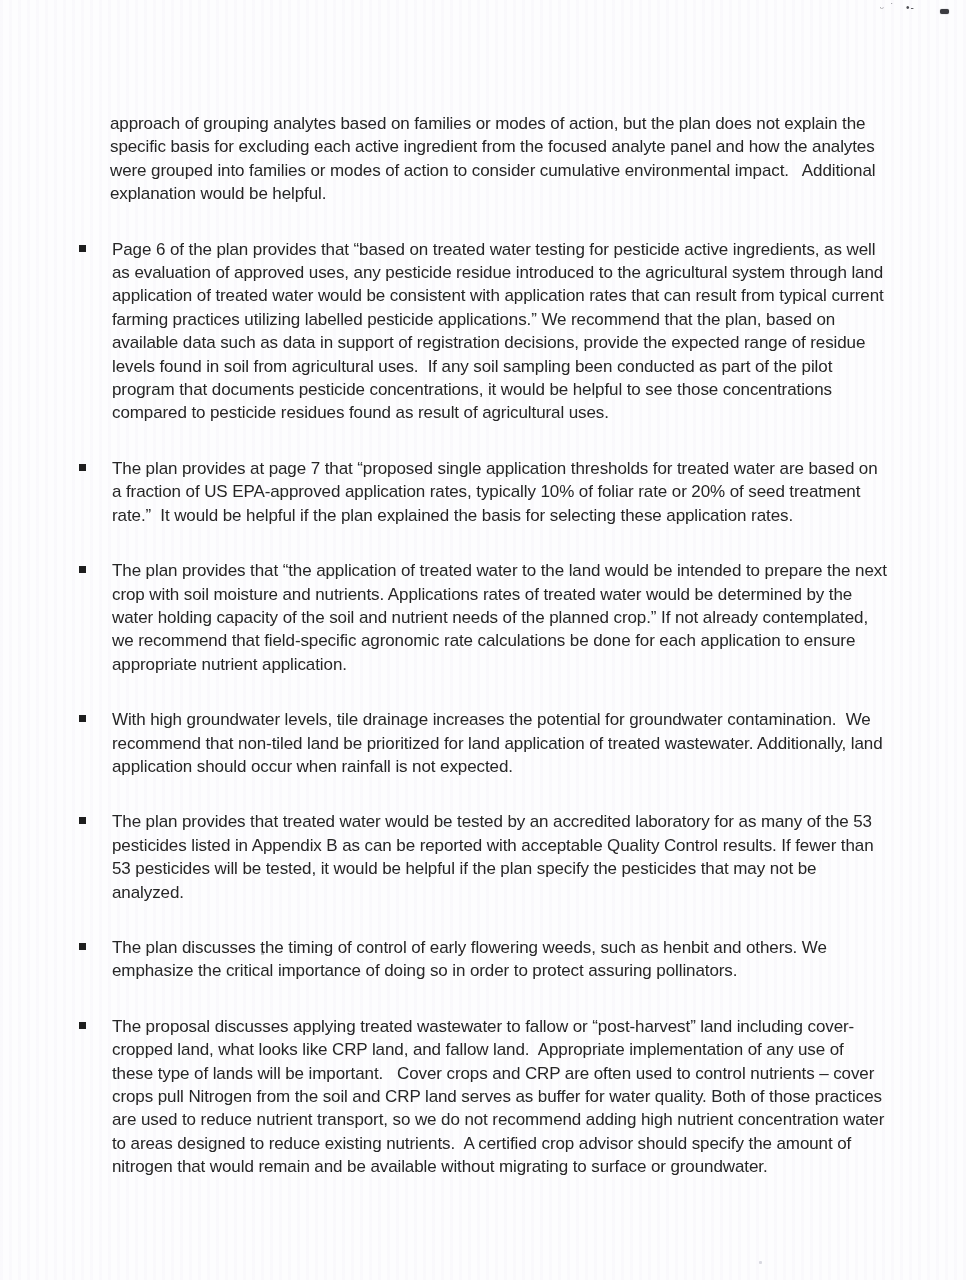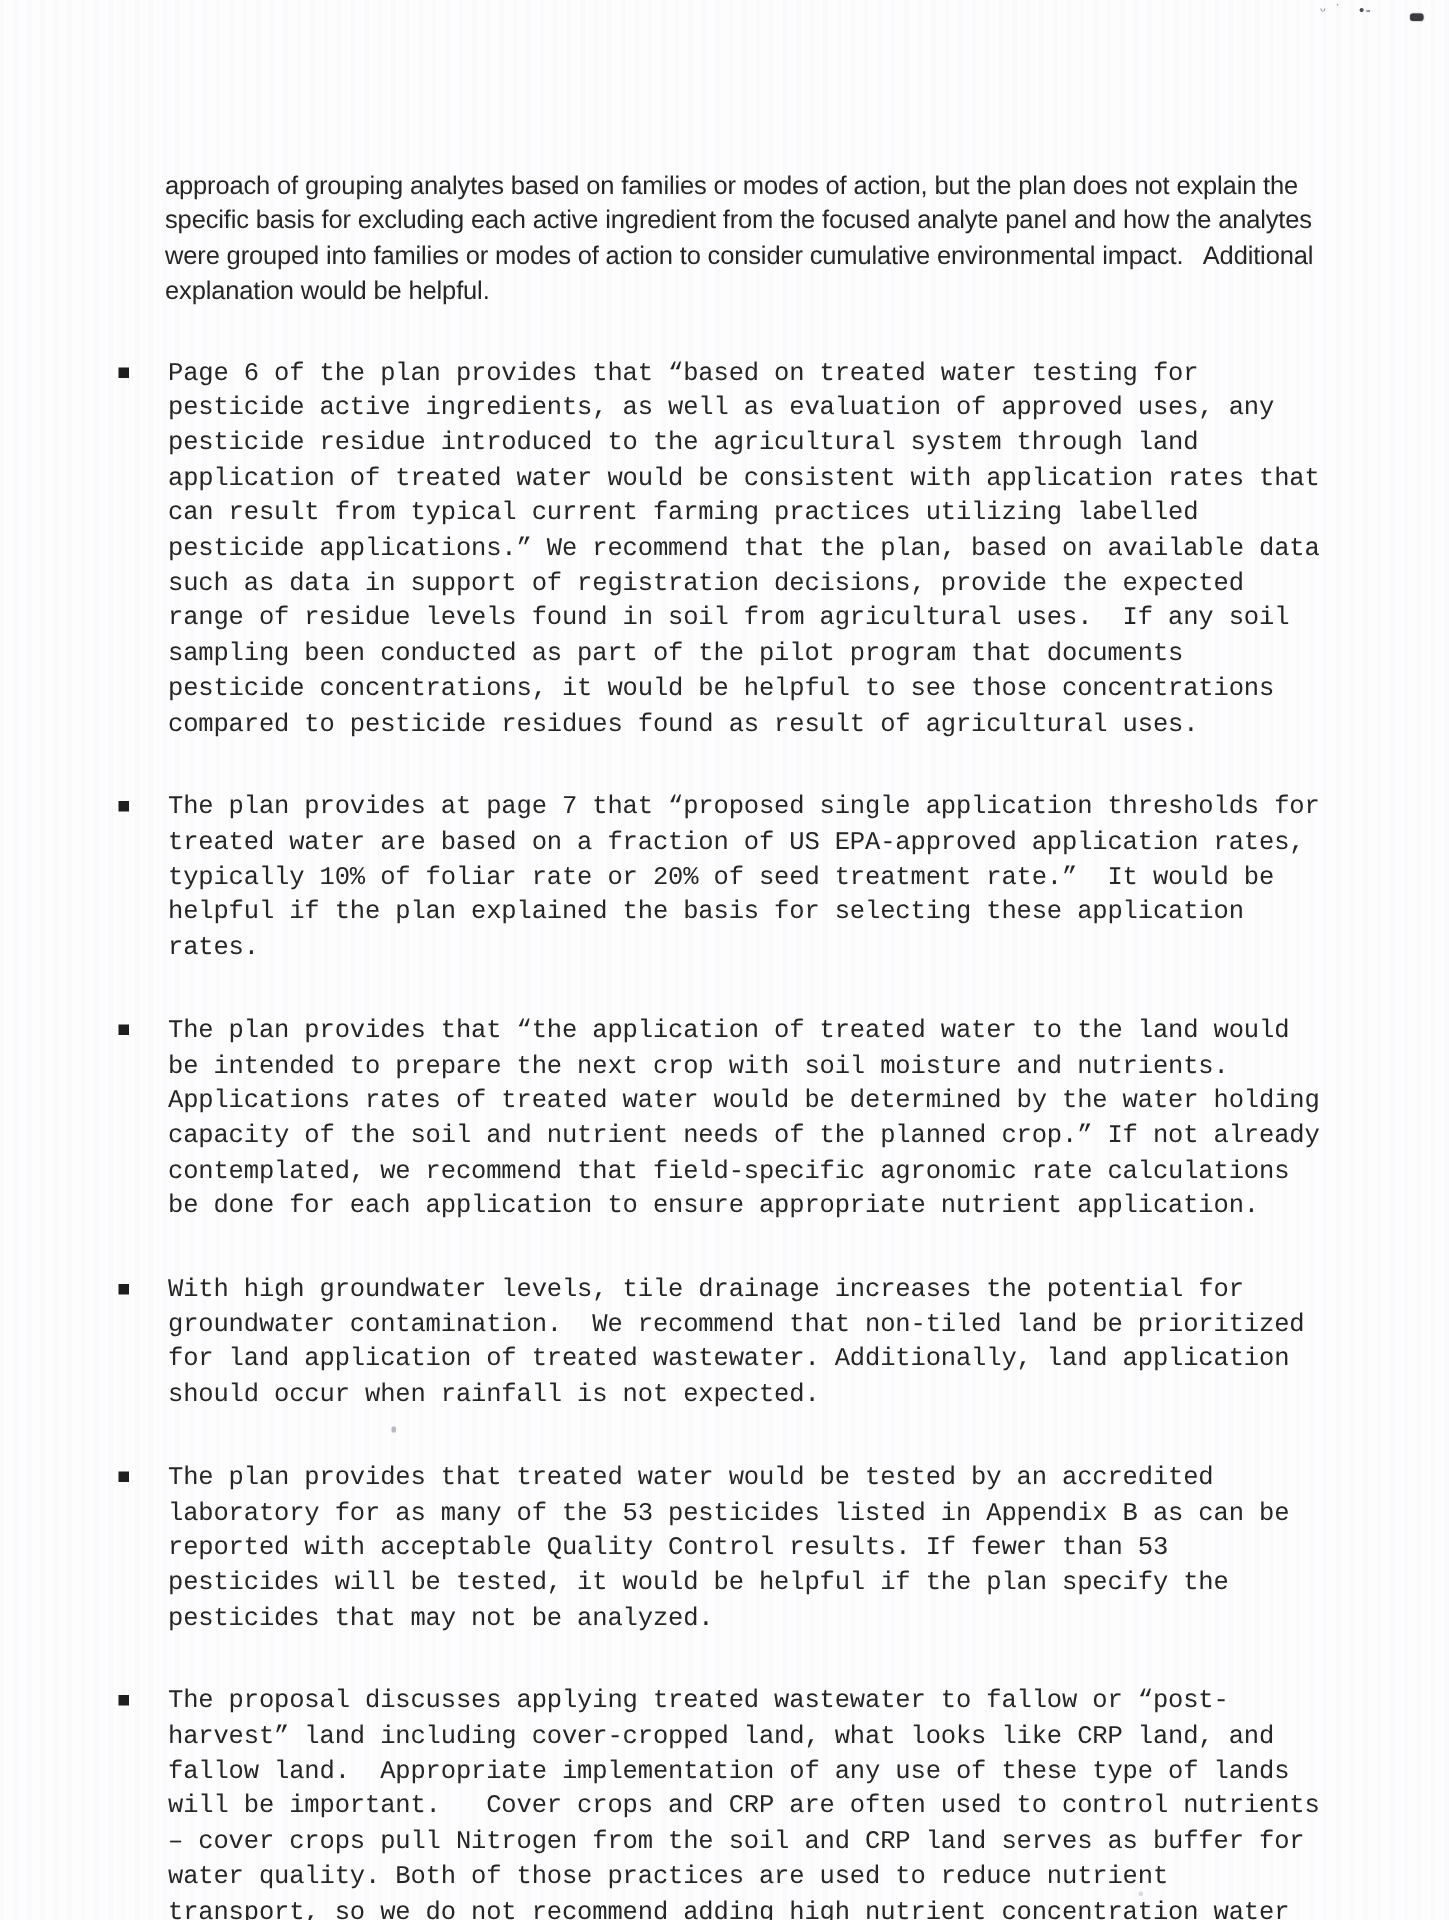--- a/index.html
+++ b/index.html
@@ -38,21 +38,20 @@
   }
   ul.bullets {
     list-style: none;
     margin: 0;
     padding: 0;
   }
   ul.bullets > li {
     position: relative;
     margin: 0 0 32px 0;
     padding-left: 2px;
-    font-family: Liberation Mono, monospace;
   }
   ul.bullets > li:last-child { margin-bottom: 0; }
   .bullet-marker {
     position: absolute;
     left: -31px;
     top: 7px;
     width: 7px;
     height: 7px;
     background: #1e1e1e;
   }
@@ -131,20 +130,24 @@
       <li>
         <span class="bullet-marker"></span>
         <span class="bullet-text">With high groundwater levels, tile drainage increases the potential for groundwater contamination.  We recommend that non-tiled land be prioritized for land application of treated wastewater. Additionally, land application should occur when rainfall is not expected.</span>
       </li>
 
       <li>
         <span class="bullet-marker"></span>
         <span class="bullet-text">The plan provides that treated water would be tested by an accredited laboratory for as many of the 53 pesticides listed in Appendix B as can be reported with acceptable Quality Control results. If fewer than 53 pesticides will be tested, it would be helpful if the plan specify the pesticides that may not be analyzed.</span>
       </li>
 
+      <li>
+        <span class="bullet-marker"></span>
+        <span class="bullet-text">The plan discusses the timing of control of early flowering weeds, such as henbit and others. We emphasize the critical importance of doing so in order to protect assuring pollinators.</span>
+      </li>
 
       <li>
         <span class="bullet-marker"></span>
         <span class="bullet-text">The proposal discusses applying treated wastewater to fallow or “post-harvest” land including cover-cropped land, what looks like CRP land, and fallow land.  Appropriate implementation of any use of these type of lands will be important.   Cover crops and CRP are often used to control nutrients – cover crops pull Nitrogen from the soil and CRP land serves as buffer for water quality. Both of those practices are used to reduce nutrient transport, so we do not recommend adding high nutrient concentration water to areas designed to reduce existing nutrients.  A certified crop advisor should specify the amount of nitrogen that would remain and be available without migrating to surface or groundwater.</span>
       </li>
 
     </ul>
   </div>
 </div>
 

